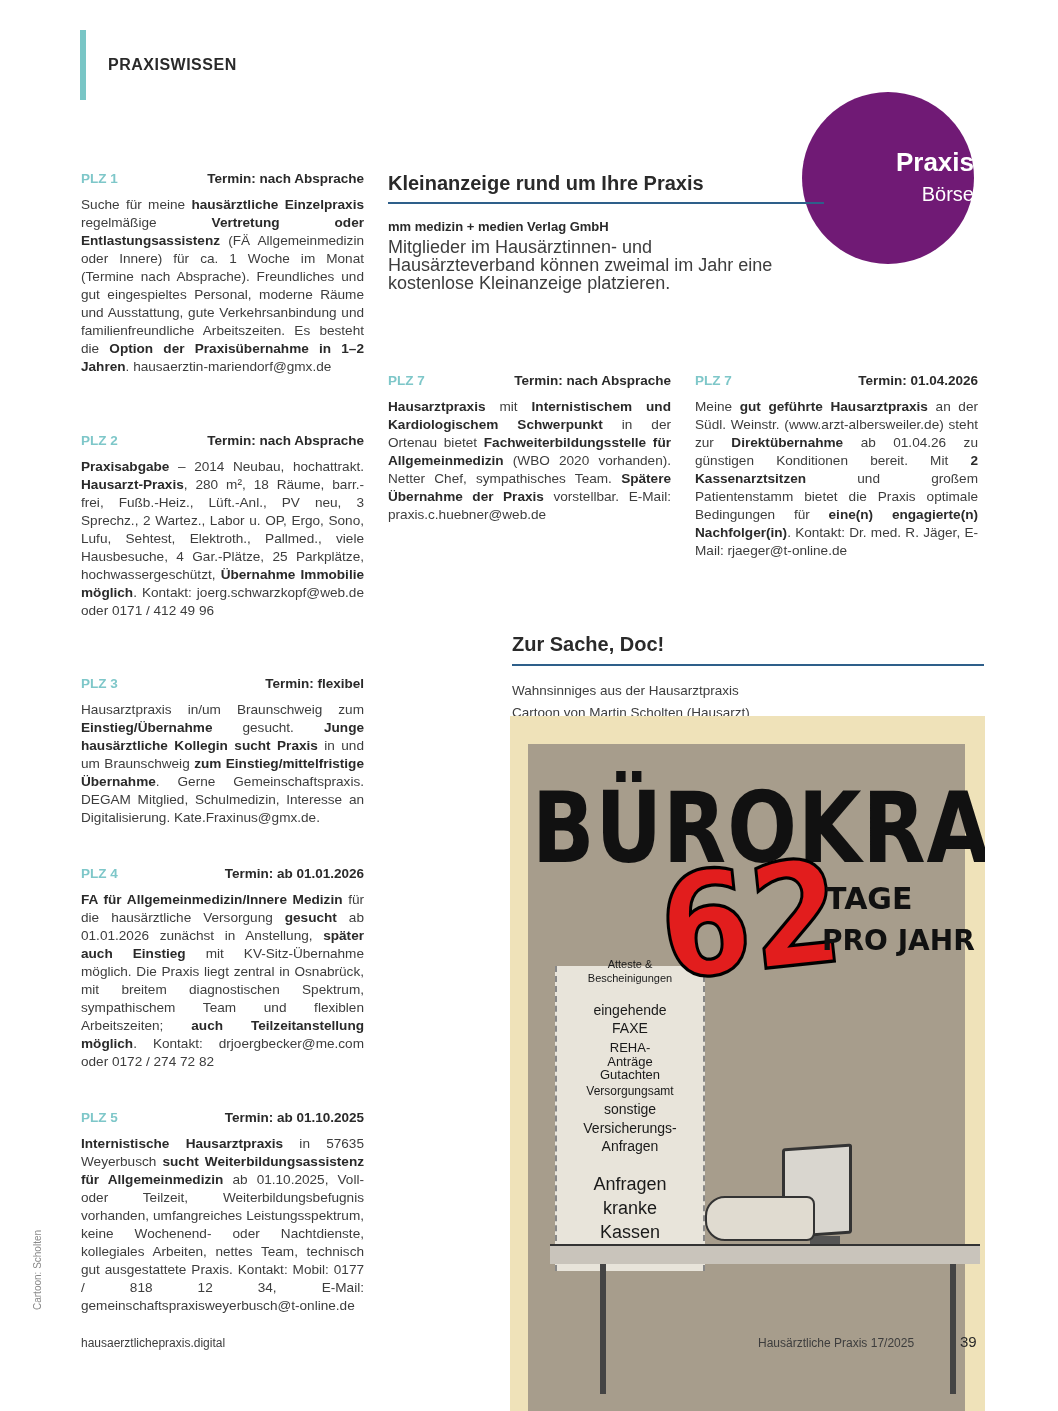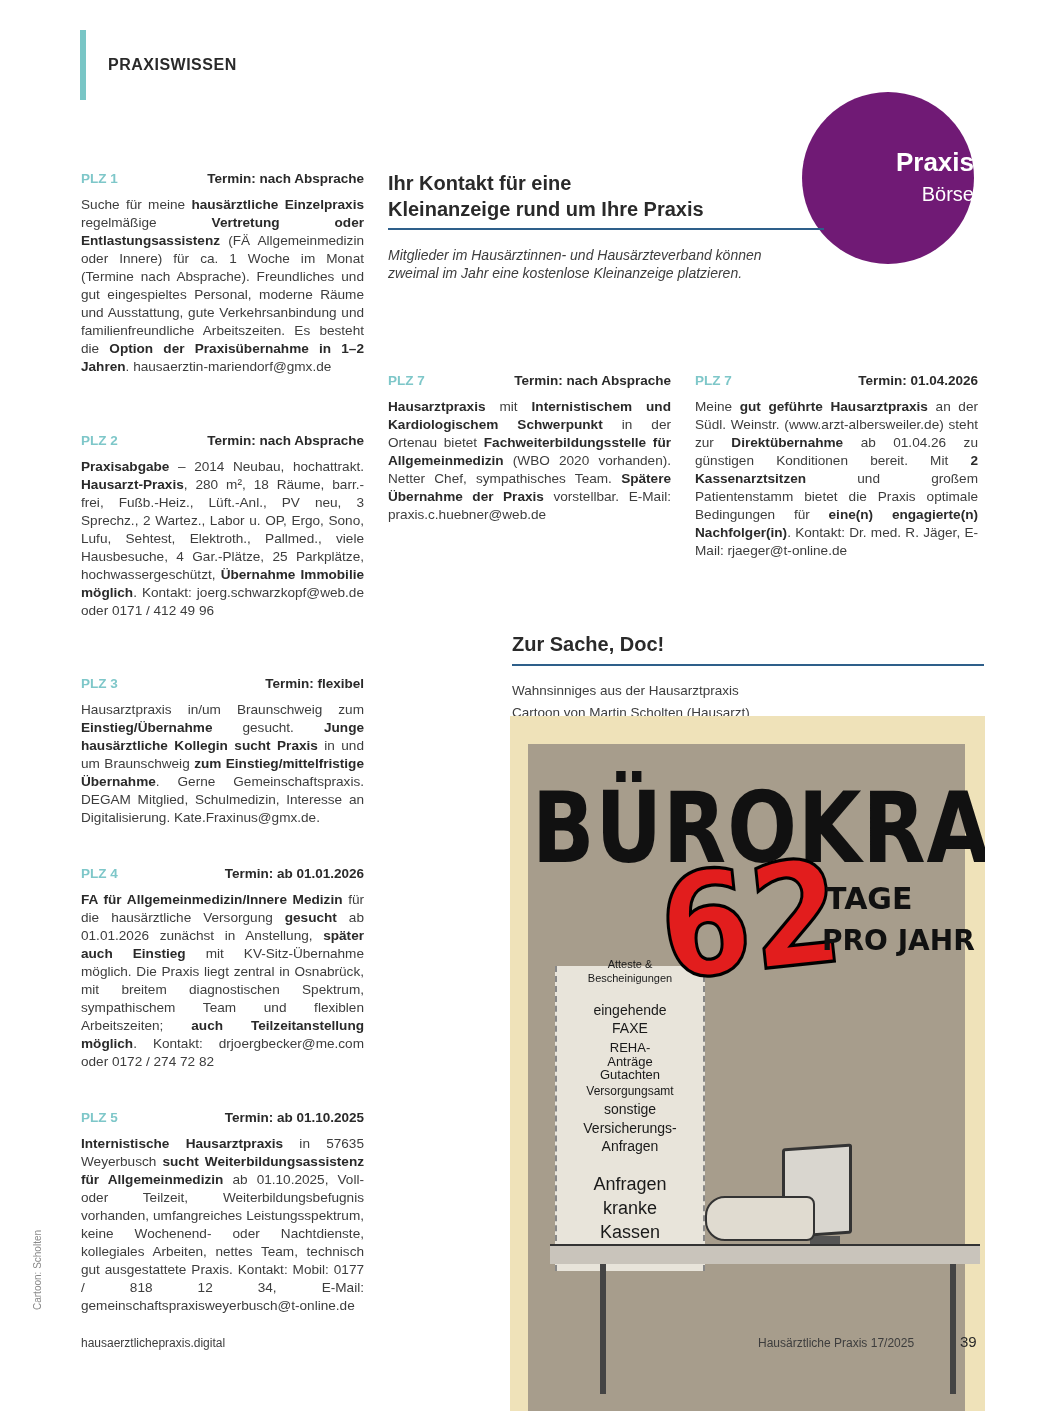--- a/index.html
+++ b/index.html
@@ -17,21 +17,21 @@
   .ad-head { display: flex; justify-content: space-between; align-items: flex-end; margin-bottom: 8px; }
   .plz { color: #7ec7c9; font-weight: bold; font-size: 13.5px; }
   .termin { font-weight: bold; color: #2a2a2a; font-size: 13.5px; }
   .ad-body { text-align: justify; }
   .ad-body b { color: #2a2a2a; }
 
   .contact { position: absolute; left: 388px; top: 170px; width: 440px; }
   .contact-title { font-size: 20px; font-weight: bold; line-height: 26px; color: #2a2a2a; }
   .contact-rule { height: 2px; background: #2e5f8a; margin: 6px 0 12px 0; width: 436px; }
   .contact-company, .contact-email { font-size: 13px; font-weight: bold; color: #2a2a2a; line-height: 21px; }
-  .contact-note { font-size: 14px; line-height: 18px; color: #3d3d3d; margin-top: 16px; width: 400px; font-style: italic; }
+  .contact-note { font-size: 18px; line-height: 18px; color: #3d3d3d; margin-top: 1px; width: 400px; }
 
   .cartoon-block { position: absolute; left: 512px; top: 608px; width: 472px; }
   .cartoon-title { font-size: 20px; font-weight: bold; color: #2a2a2a; margin-top: 25px; }
   .cartoon-rule { height: 2px; background: #2e5f8a; margin: 8px 0 14px 0; }
   .cartoon-sub { font-size: 13.5px; line-height: 22px; color: #3d3d3d; }
 
   .cartoon { position: absolute; left: 510px; top: 716px; width: 475px; height: 695px; background: #efe2b9; overflow: hidden; }
   .cartoon-inner { position: absolute; left: 18px; top: 28px; width: 437px; height: 667px; background: #a79d8c; }
   .c-title { position: absolute; left: 22px; top: 55px; font-size: 82px; font-weight: bold; font-family: "DejaVu Sans", sans-serif; color: #111; letter-spacing: 1px; transform: scaleY(1.2); transform-origin: top left; }
   .c-number { position: absolute; left: 150px; top: 128px; font-size: 130px; font-weight: bold; font-family: "DejaVu Sans", sans-serif; color: #e21d1d; transform: rotate(-6deg) scaleY(1.1); -webkit-text-stroke: 3px #000; }
@@ -57,24 +57,24 @@
 <div class="header-bar"></div>
 <div class="section-title">PRAXISWISSEN</div>
 
 <div class="badge">
   <div class="badge-line1">Praxis</div>
   <div class="badge-line2">Börse</div>
 </div>
 
 <div class="contact">
   <div class="contact-title">
-    <div>Ihr Kontakt für eine</div>
     <div>Kleinanzeige rund um Ihre Praxis</div>
   </div>
   <div class="contact-rule"></div>
+  <div class="contact-company">mm medizin + medien Verlag GmbH</div>
   <div class="contact-note">Mitglieder im Hausärztinnen- und Hausärzteverband können zweimal im Jahr eine kostenlose Kleinanzeige platzieren.</div>
 </div>
 
 <div class="ad" style="left:81px; top:170px;">
   <div class="ad-head">
       <span class="plz">PLZ 1</span>
       <span class="termin">Termin: nach Absprache</span>
     </div>
   <div class="ad-body"><span>Suche für meine </span><b>hausärztliche Einzelpraxis</b><span> regelmäßige </span><b>Vertretung oder Entlastungsassistenz</b><span> (FÄ Allgemeinmedizin oder Innere) für ca. 1 Woche im Monat (Termine nach Absprache). Freundliches und gut eingespieltes Personal, moderne Räume und Ausstattung, gute Verkehrsanbindung und familienfreundliche Arbeitszeiten. Es besteht die </span><b>Option der Praxisübernahme in 1–2 Jahren</b><span>. hausaerztin-mariendorf@gmx.de</span></div>
 </div>

